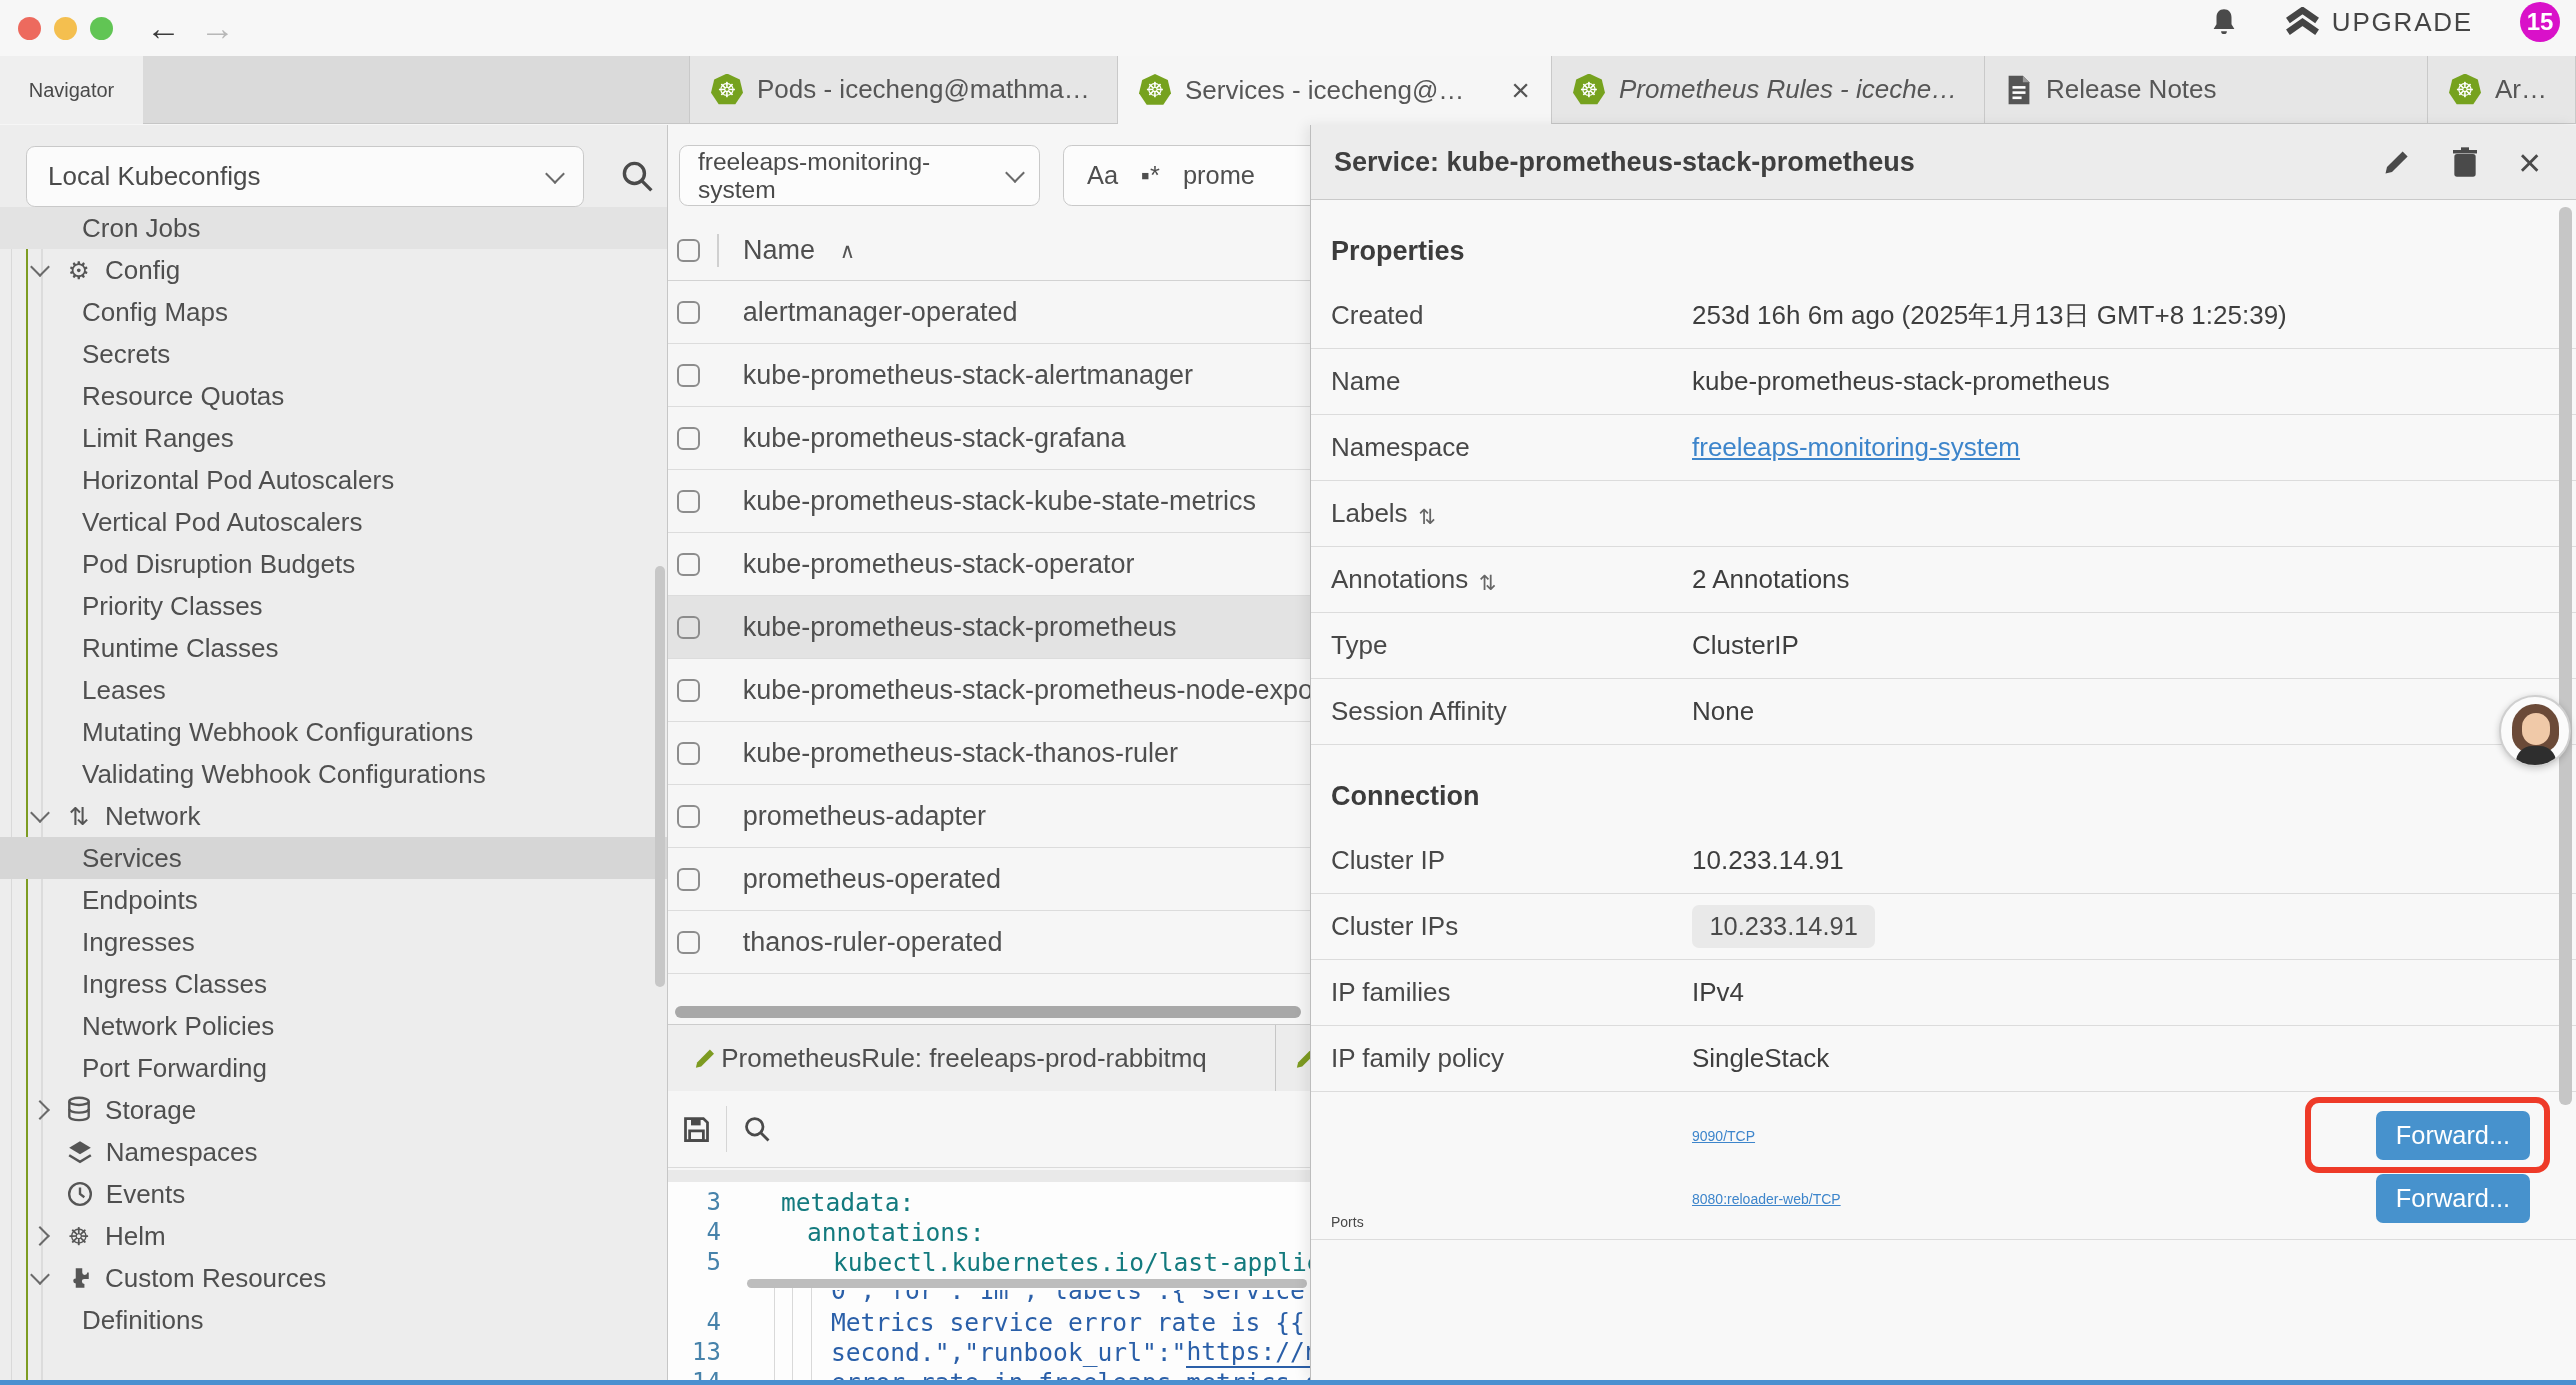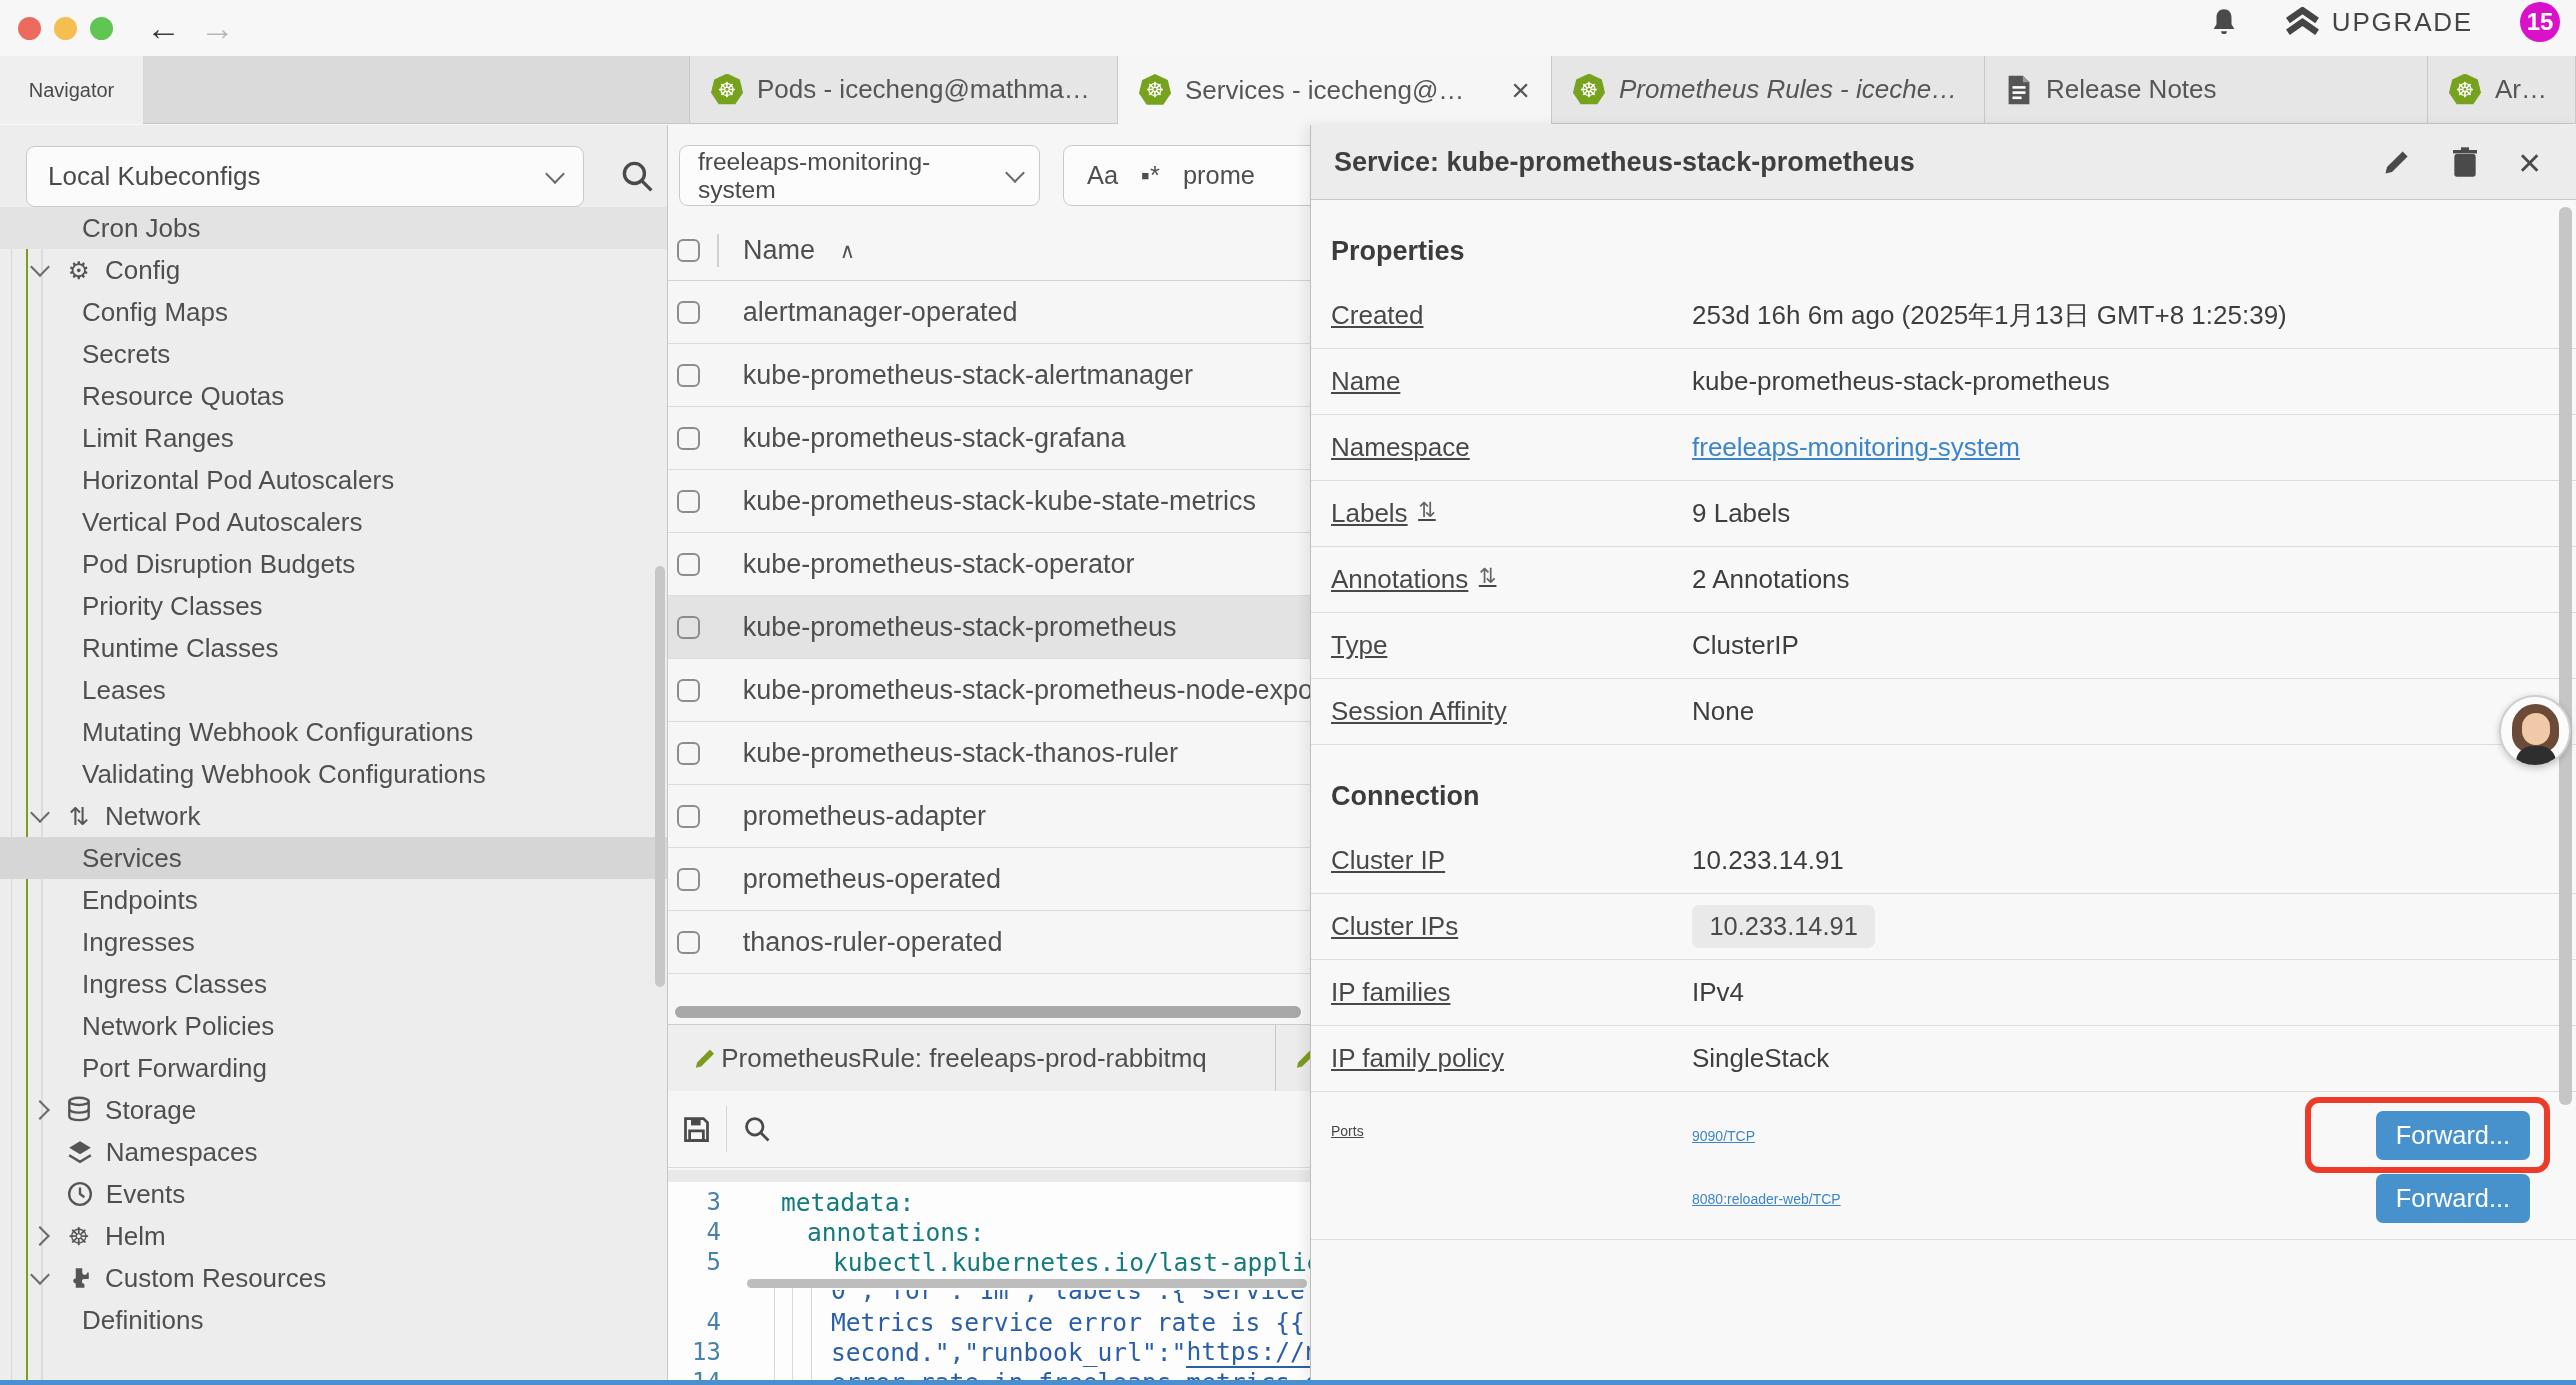--- a/index.html
+++ b/index.html
@@ -120,21 +120,21 @@
   .dheader { position:absolute; top:0; left:0; right:0; height:75px; background:#ececec;
     border-bottom:1.8px solid #c9c9c9; display:flex; align-items:center; padding:0 35px 0 23px; }
   .dtitle { font-size:27px; font-weight:bold; color:#3f3f3f; flex:1; }
   .hicons { display:flex; align-items:center; gap:39px; }
   .hicons .close { font-size:39px; color:#4a4a4a; line-height:1; }
   .dbody { position:absolute; top:75px; left:0; right:0; bottom:0; overflow:hidden; }
   .section { height:83px; display:flex; align-items:flex-end; padding:0 0 16px 20px;
     font-size:27px; font-weight:bold; color:#3c3c3c; }
   .prow { min-height:66px; display:flex; align-items:center; border-bottom:1.8px solid #dcdcdc; padding-left:20px;
     font-size:26px; }
-  .plabel { width:361px; flex:none; color:#484848; display:flex; align-items:flex-start; gap:10.5px;text-decoration:underline; }
+  .plabel { width:361px; flex:none; color:#484848; display:flex; align-items:flex-end; gap:10.5px; }
   .pvalue { flex:1; color:#3e3e3e; }
   .updown { font-size:21px; color:#666; font-family:"DejaVu Sans", sans-serif; }
   .linkv { color:#3d85cb; text-decoration:underline; }
   .pbadge { display:inline-block; background:#e9e9e9; border-radius:7px; padding:7px 17.5px; font-size:25.4px; color:#4a4a4a; }
   .selrow { align-items:flex-start; padding-top:17.5px; padding-bottom:19px; }
   .selrow .plabel { padding-top:7px; }
   .badgecol { display:flex; flex-direction:column; gap:14px; align-items:flex-start; }
   .badgecol .pbadge.indent2 { margin-left:10.5px; max-width:877px; white-space:nowrap; }
   .portsrow { border-bottom:1.8px solid #dcdcdc; display:flex; padding:12.3px 0 8.8px 20px; }
   .portsrow .plabel { padding-top:19px; }
@@ -566,21 +566,20 @@
       <span class="plabel">
           <span>Namespace</span>
         </span>
       <span class="pvalue"><a class="linkv">freeleaps-monitoring-system</a></span>
     </div>
     <div class="prow">
       <span class="plabel">
           <span>Labels</span>
           <span class="updown">⇅</span>
         </span>
-      <span class="pvalue">9 Labels</span>
     </div>
     <div class="prow">
       <span class="plabel">
           <span>Annotations</span>
           <span class="updown">⇅</span>
         </span>
       <span class="pvalue">2 Annotations</span>
     </div>
     <div class="prow">
       <span class="plabel">

